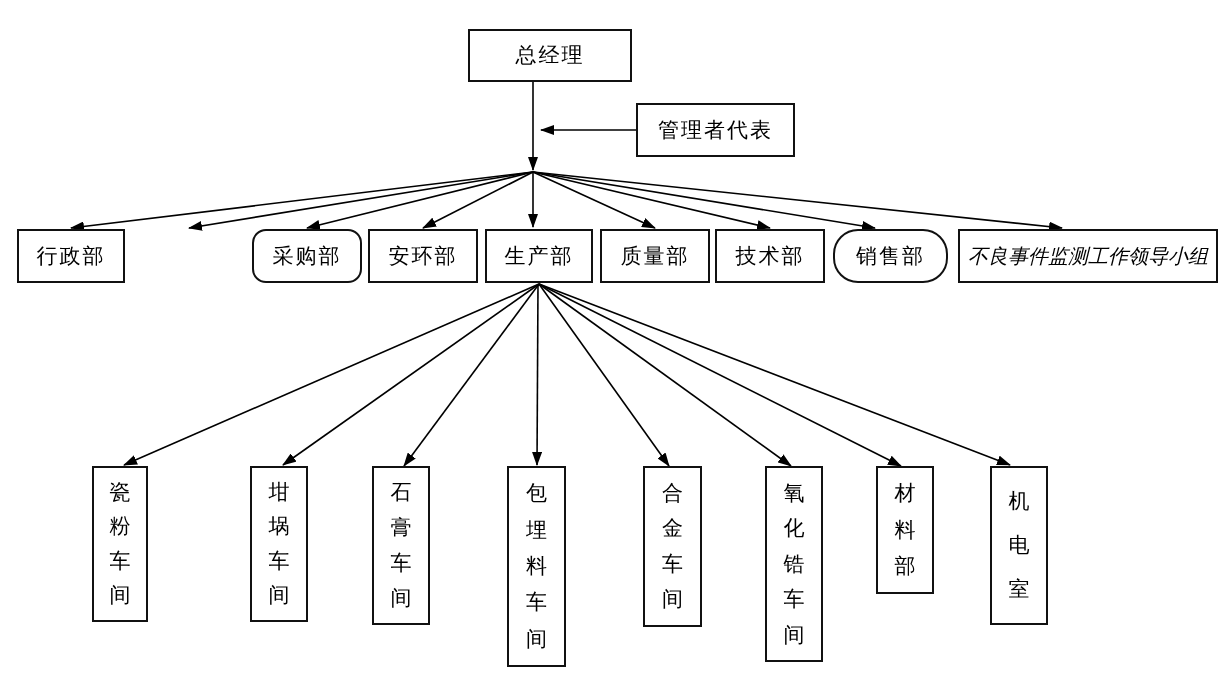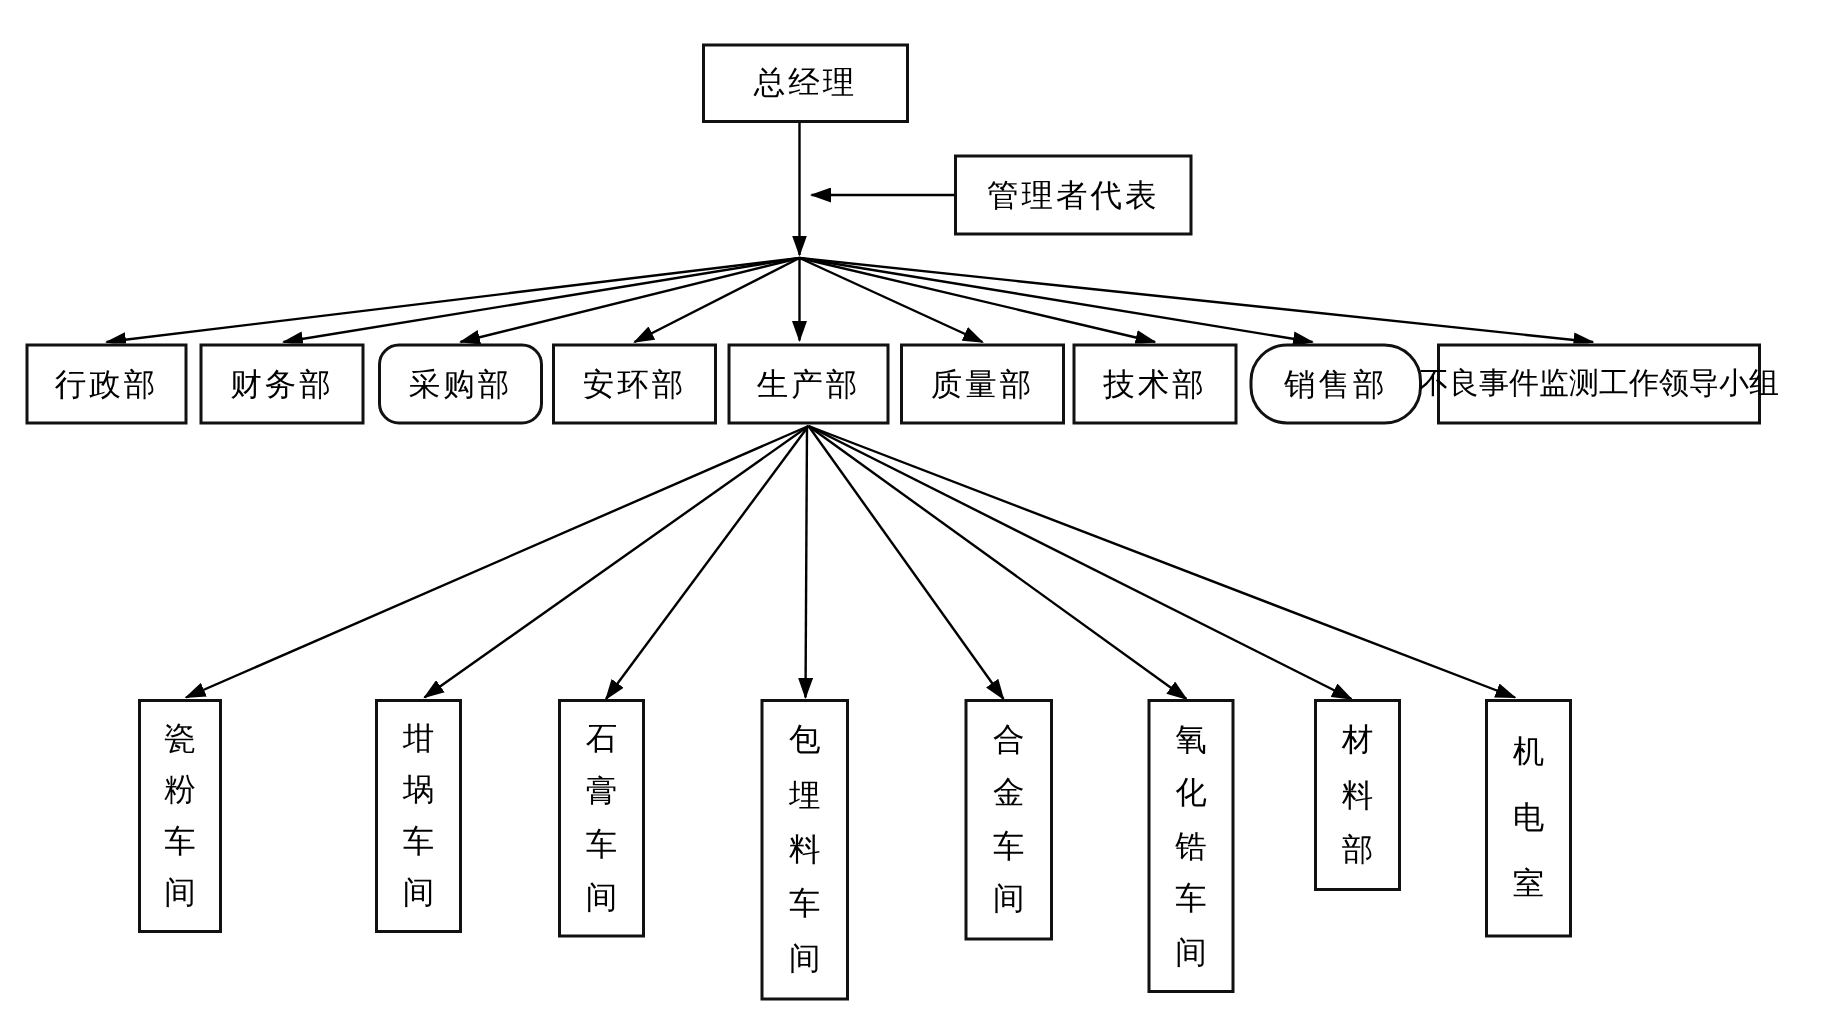--- a/index.html
+++ b/index.html
@@ -77,33 +77,32 @@
     <line x1="539" y1="284" x2="124" y2="465" stroke="#000" stroke-width="1.6" marker-end="url(#ah)"></line>
     <line x1="539" y1="284" x2="283" y2="465" stroke="#000" stroke-width="1.6" marker-end="url(#ah)"></line>
     <line x1="539" y1="284" x2="404" y2="466" stroke="#000" stroke-width="1.6" marker-end="url(#ah)"></line>
     <line x1="538" y1="284" x2="537" y2="465" stroke="#000" stroke-width="1.6" marker-end="url(#ah)"></line>
     <line x1="539" y1="284" x2="669" y2="466" stroke="#000" stroke-width="1.6" marker-end="url(#ah)"></line>
     <line x1="539" y1="284" x2="791" y2="466" stroke="#000" stroke-width="1.6" marker-end="url(#ah)"></line>
     <line x1="539" y1="284" x2="901" y2="466" stroke="#000" stroke-width="1.6" marker-end="url(#ah)"></line>
     <line x1="539" y1="284" x2="1010" y2="465" stroke="#000" stroke-width="1.6" marker-end="url(#ah)"></line>
   </svg>
 
-  <div class="node" style="left:468px; top:29px; width:138px; height:53px;">总经理</div>
+  <div class="node" style="left:468px; top:29px; width:164px; height:53px;">总经理</div>
 
   <div class="node" style="left:636px; top:103px; width:159px; height:54px;">管理者代表</div>
 
   <div class="node row2" style="left:17px; width:108px;">行政部</div>
-  <div class="node row2" style="left:133px; width:110px;">财务部</div>
   <div class="node row2" style="left:252px; width:110px;border-radius:14px;">采购部</div>
   <div class="node row2" style="left:368px; width:110px;">安环部</div>
   <div class="node row2" style="left:485px; width:108px;text-align:center;">生产部</div>
   <div class="node row2" style="left:600px; width:110px;">质量部</div>
   <div class="node row2" style="left:715px; width:110px;">技术部</div>
   <div class="node row2" style="left:833px; width:115px;border-radius:25px;">销售部</div>
-  <div class="node row2 wide" style="left:958px; width:216px;">不良事件监测工作领导小组</div>
+  <div class="node row2 wide" style="left:958px; width:260px;font-style:italic;">不良事件监测工作领导小组</div>
 
   <div class="node vbox" style="left:92px; width:56px; height:156px;">
       <span>瓷</span>
       <span>粉</span>
       <span>车</span>
       <span>间</span>
     </div>
   <div class="node vbox" style="left:250px; width:58px; height:156px;">
       <span>坩</span>
       <span>埚</span>

